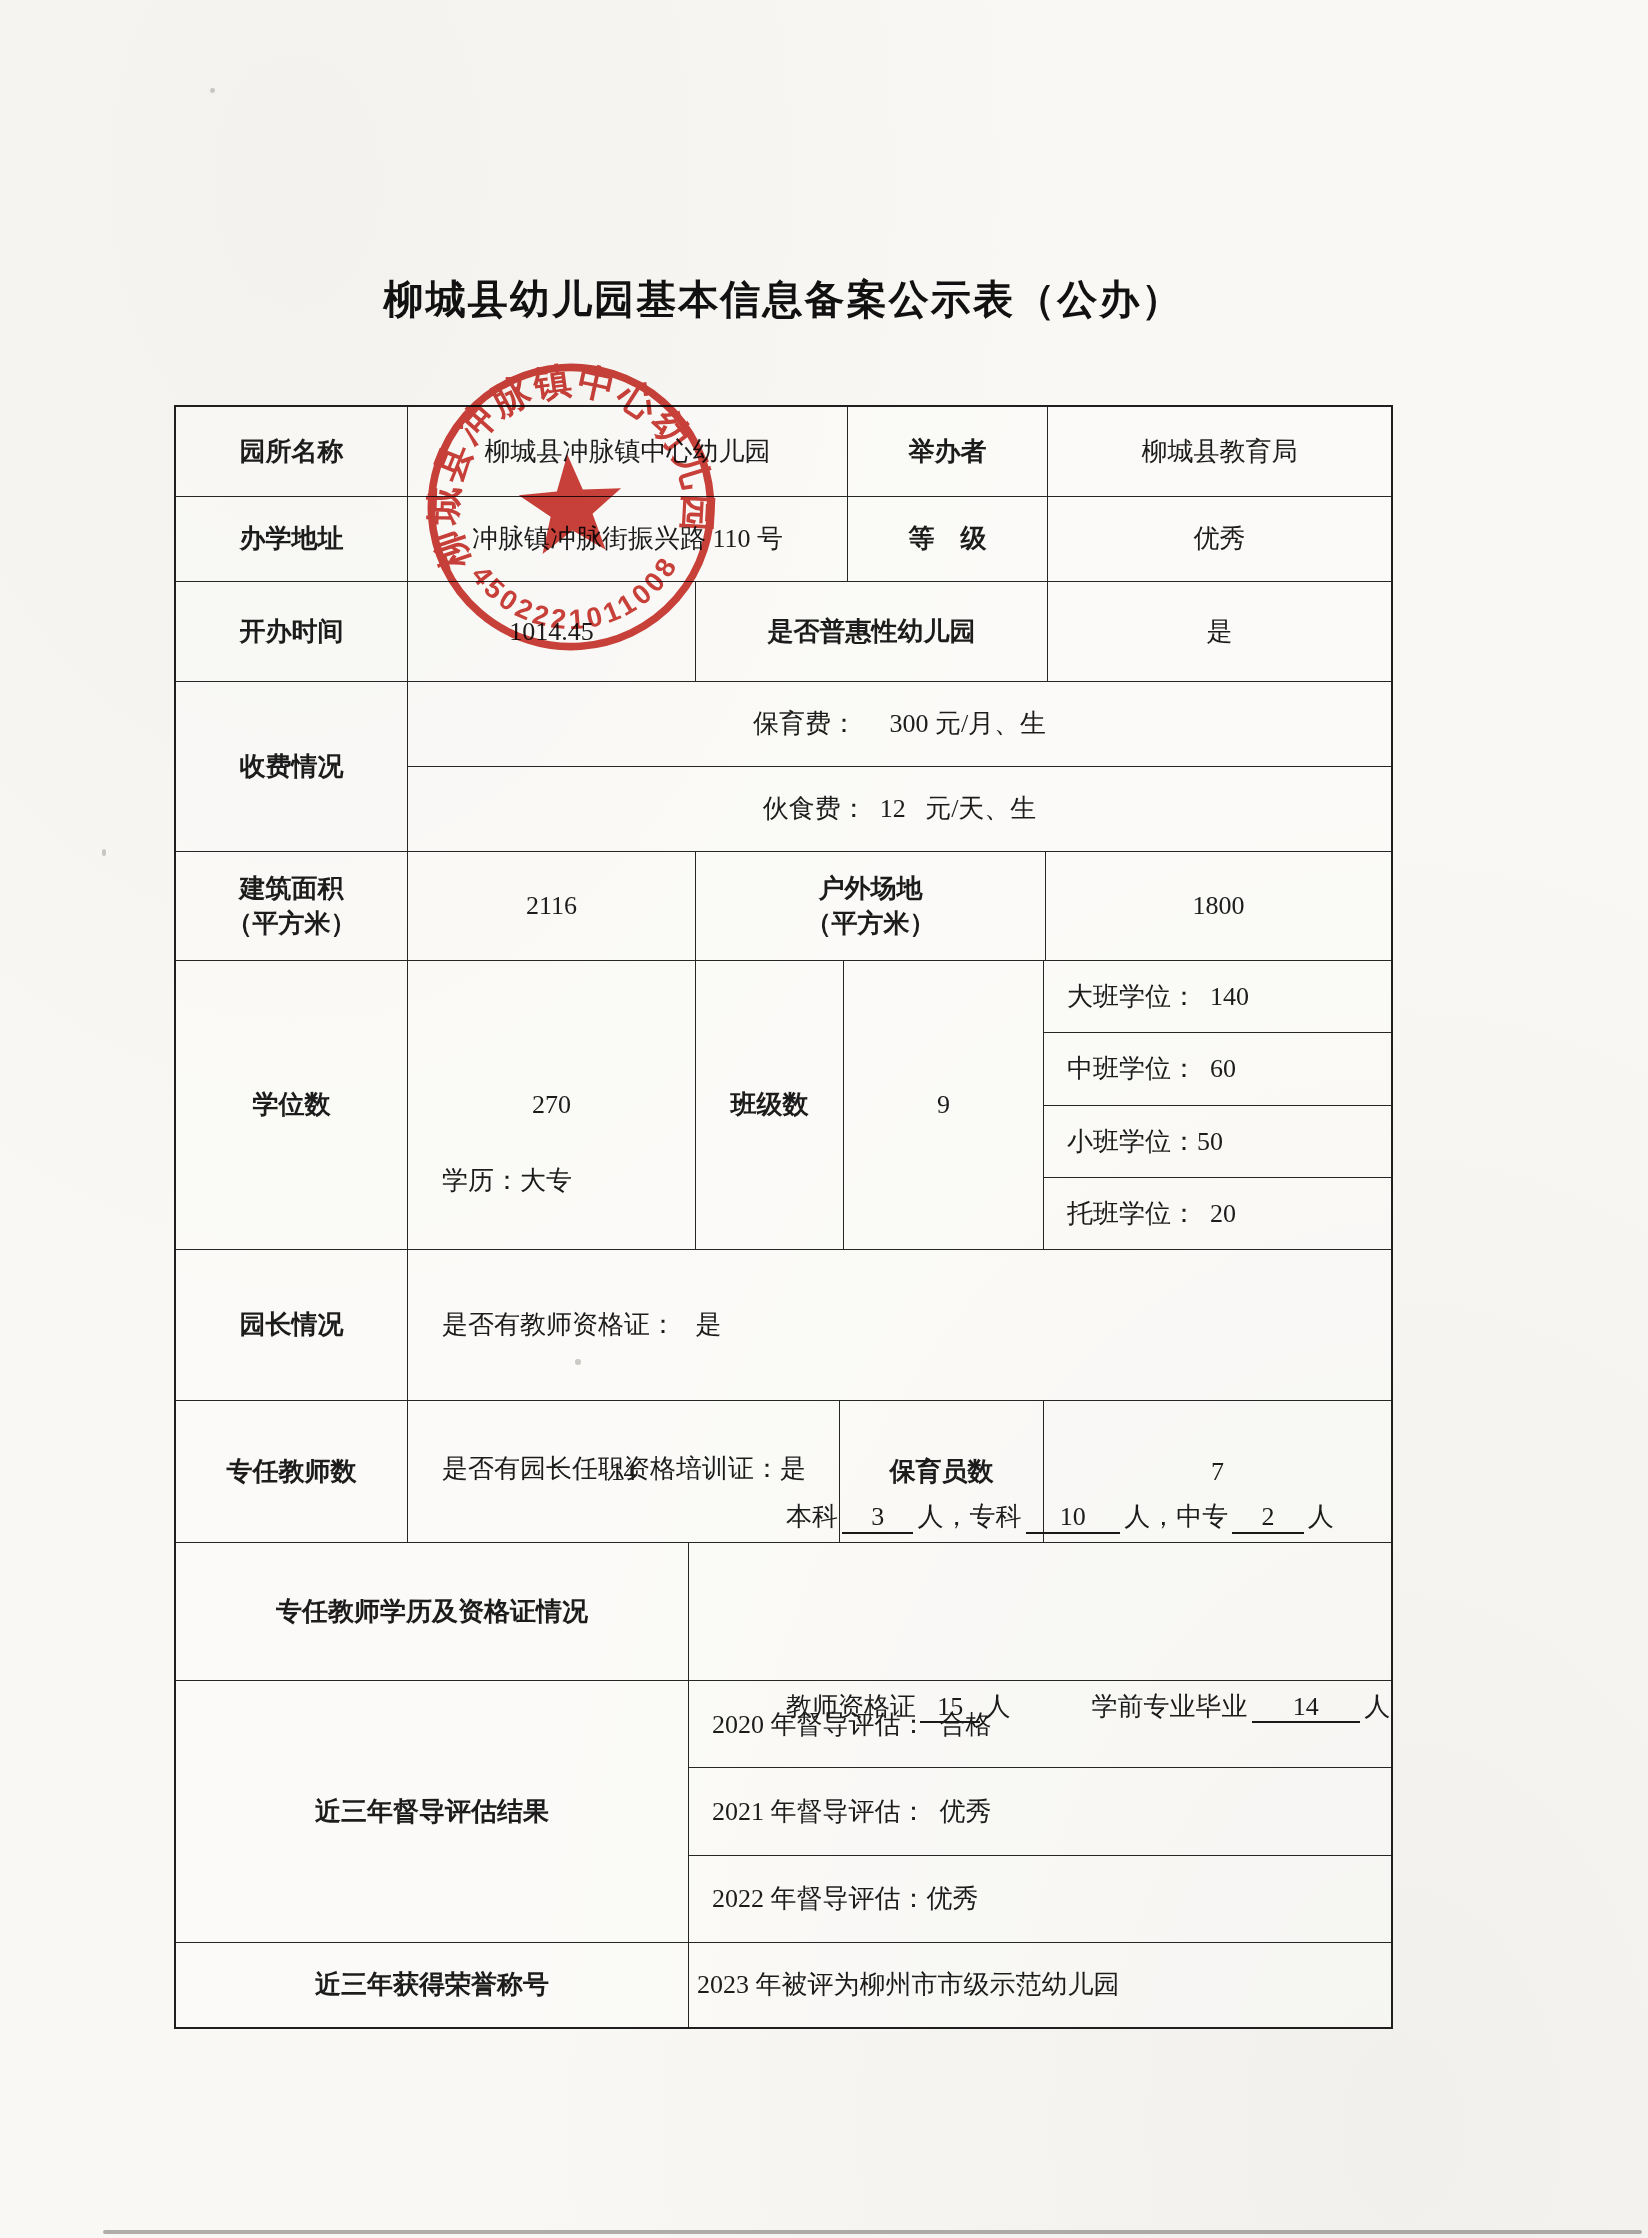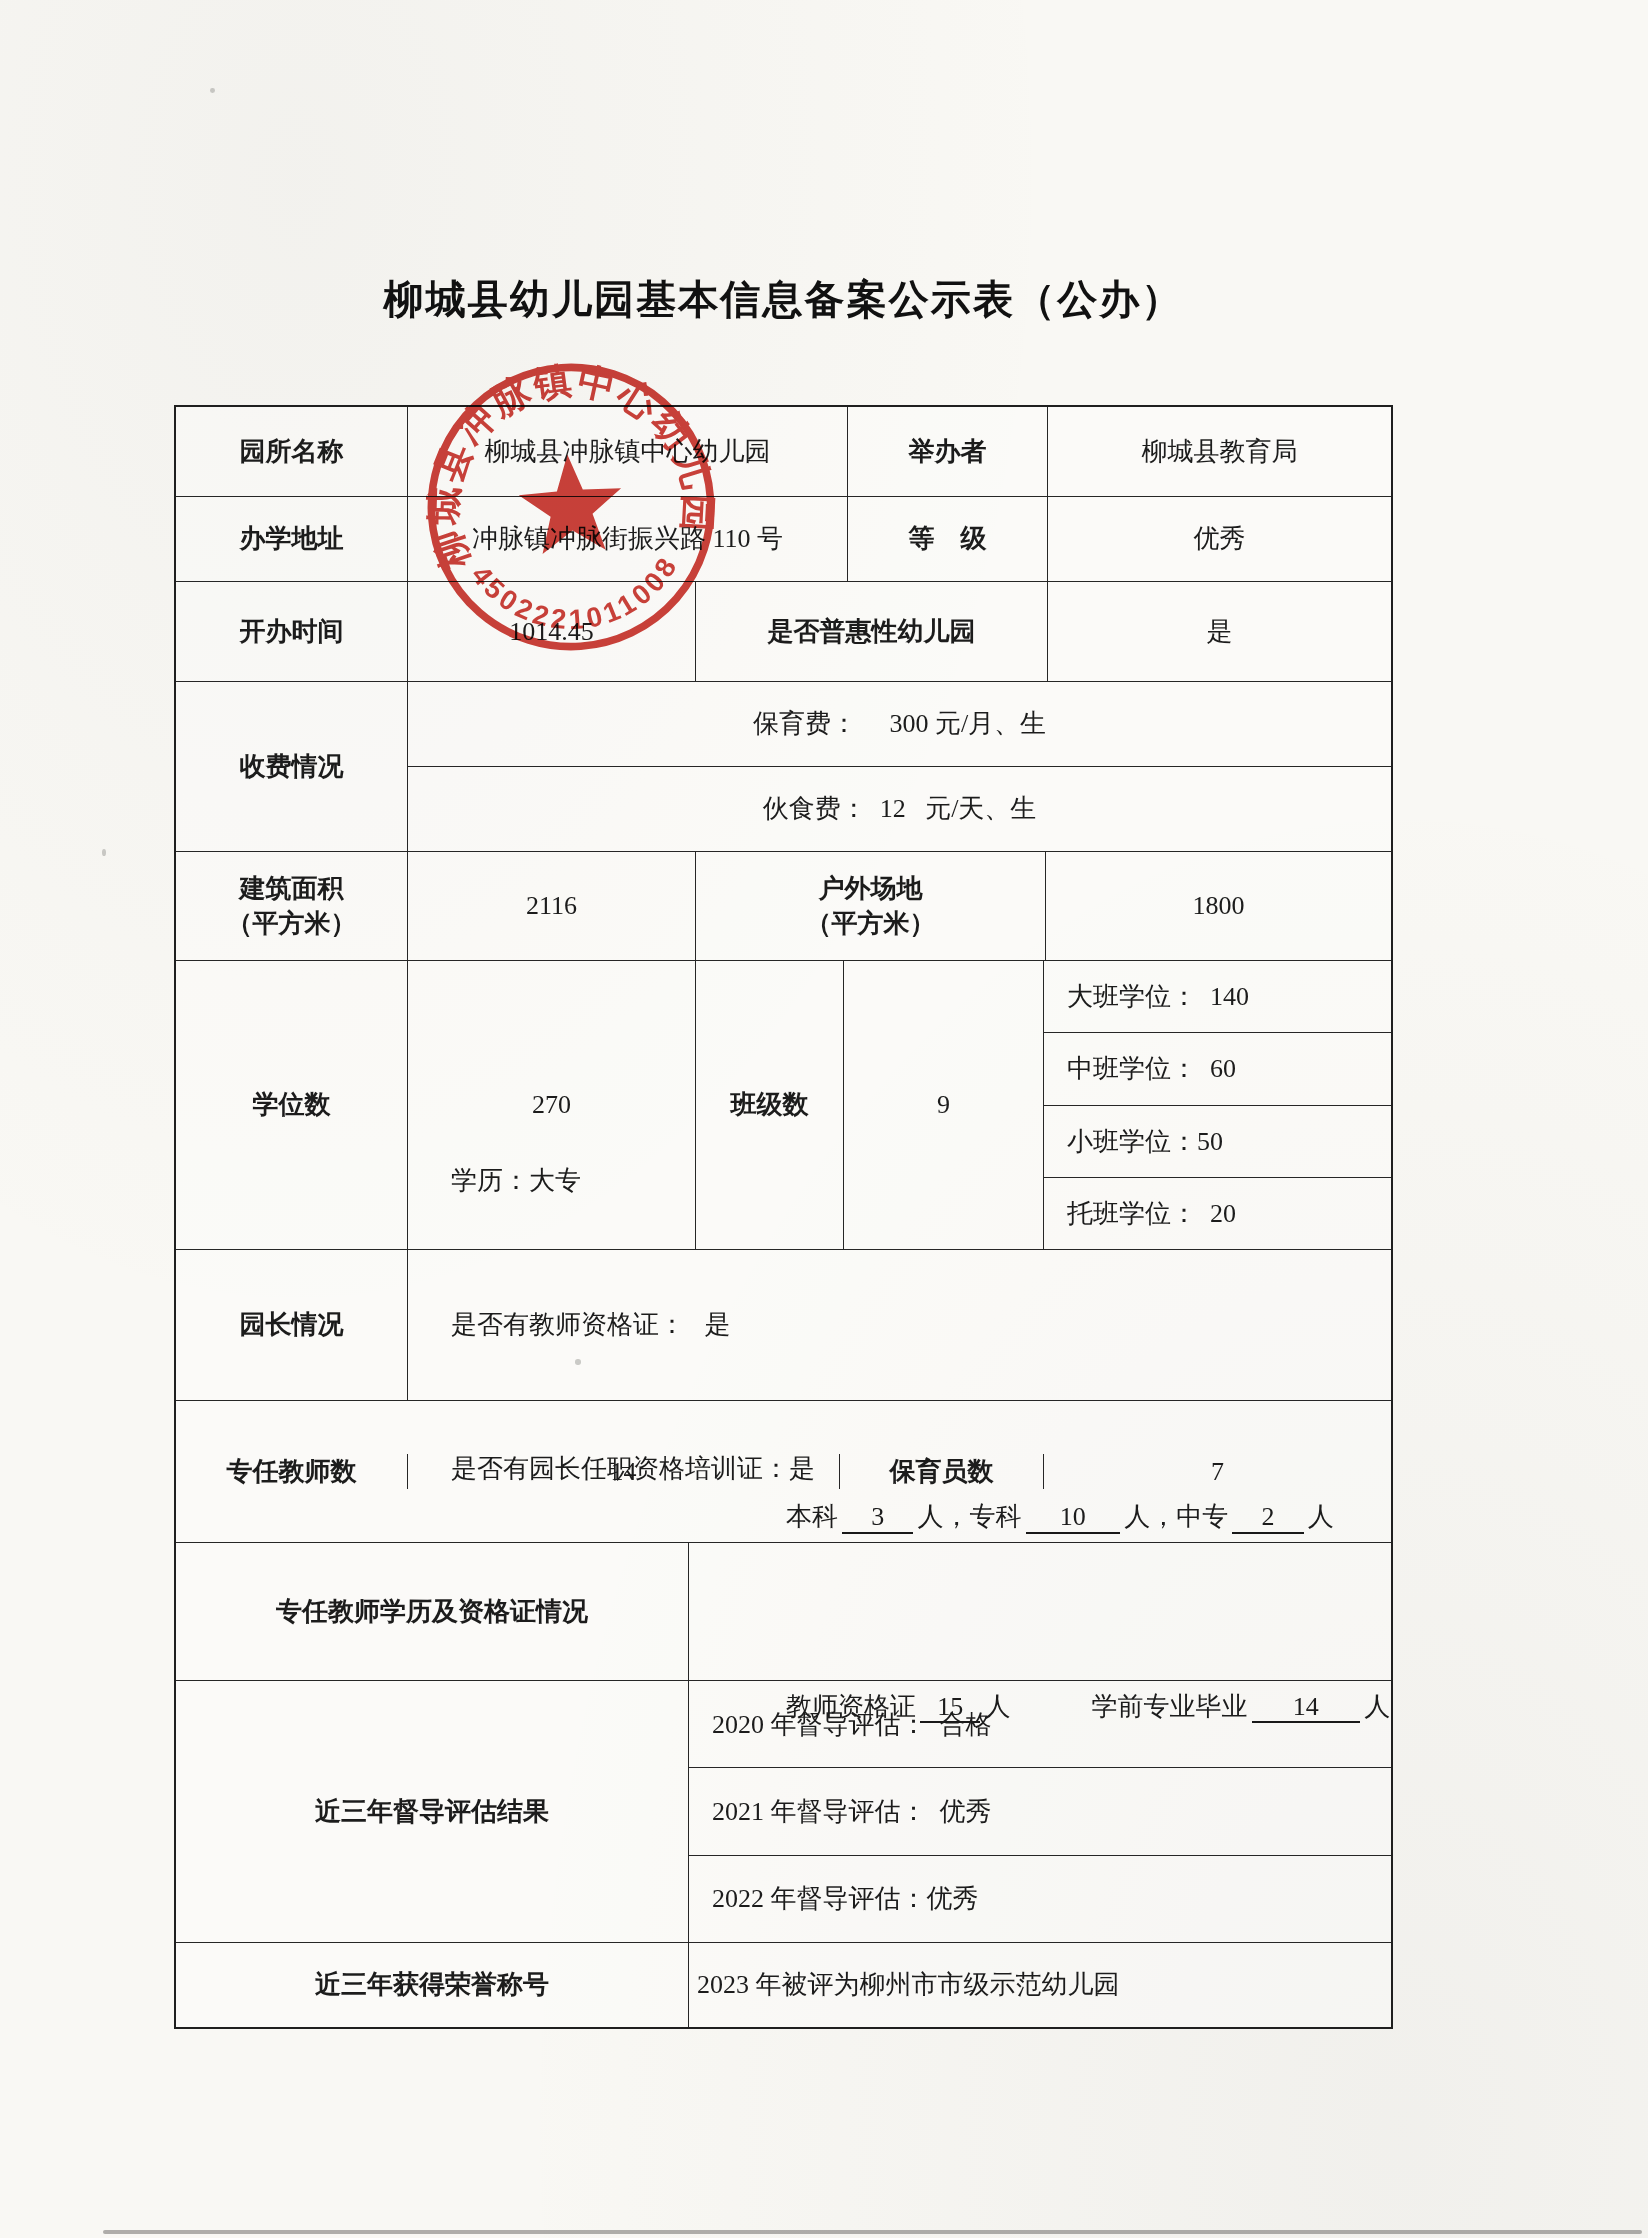--- a/index.html
+++ b/index.html
@@ -17,21 +17,21 @@
   .c{border-left:1.4px solid #262626;box-sizing:border-box;display:flex;align-items:center;justify-content:center;
      white-space:pre-wrap;font-size:26px;line-height:1.35;text-align:center;}
   .c:first-child{border-left:none;}
   .lab{font-weight:700;}
   .grow{flex:1;}
   .colstack{flex-direction:column;align-items:stretch;justify-content:stretch;padding:0;}
   .sub{flex:1;display:flex;align-items:center;border-top:1.4px solid #262626;}
   .sub:first-child{border-top:none;}
   .sub.center{justify-content:center;}
   .sub.left{justify-content:flex-start;padding-left:23px;}
-  .leftcell{justify-content:flex-start;text-align:left;padding-left:43px;}
+  .leftcell{justify-content:flex-start;text-align:left;padding-left:34px;}
   .mlines{line-height:1.85;}
   .fill{display:inline-block;border-bottom:2.1px solid #191919;text-align:center;margin:0 4.1px;line-height:1.15;padding:0 2.7px;}
   .w80{min-width:55px;}.w90{min-width:66px;}.w120{min-width:89px;}.w150{min-width:103px;}
   .gap-after{margin-right:81px;}
   .quals-line{display:block;margin:6.9px 0;}
   .stamp{position:absolute;left:412px;top:348px;width:318px;height:318px;opacity:.86;mix-blend-mode:multiply;transform:rotate(-4deg);}
   .speck{position:absolute;background:#9a9a96;border-radius:50%;opacity:.5;}
   .scan-edge{position:absolute;left:103px;right:6.9px;bottom:5.5px;height:3.4px;background:#55534f;opacity:.45;border-radius:2.1px;}
 </style>
 </head>
@@ -98,21 +98,21 @@
       <div class="c lab" style="width:231px;">园长情况</div>
       <div class="c grow leftcell mlines">
         <div>
           <div>学历：大专</div>
           <div>是否有教师资格证：   是</div>
           <div>是否有园长任职资格培训证：是</div>
         </div>
       </div>
     </div>
 
-    <div class="row" style="height:141px;align-items:center;">
+    <div class="row" style="height:141px;">
       <div class="c lab" style="width:231px;">专任教师数</div>
       <div class="c" style="width:432px;">14</div>
       <div class="c lab" style="width:204px;">保育员数</div>
       <div class="c grow">7</div>
     </div>
 
     <div class="row" style="height:137px;">
       <div class="c lab" style="width:512px;">专任教师学历及资格证情况</div>
       <div class="c grow leftcell" style="padding-left:19px;">
         <div>

